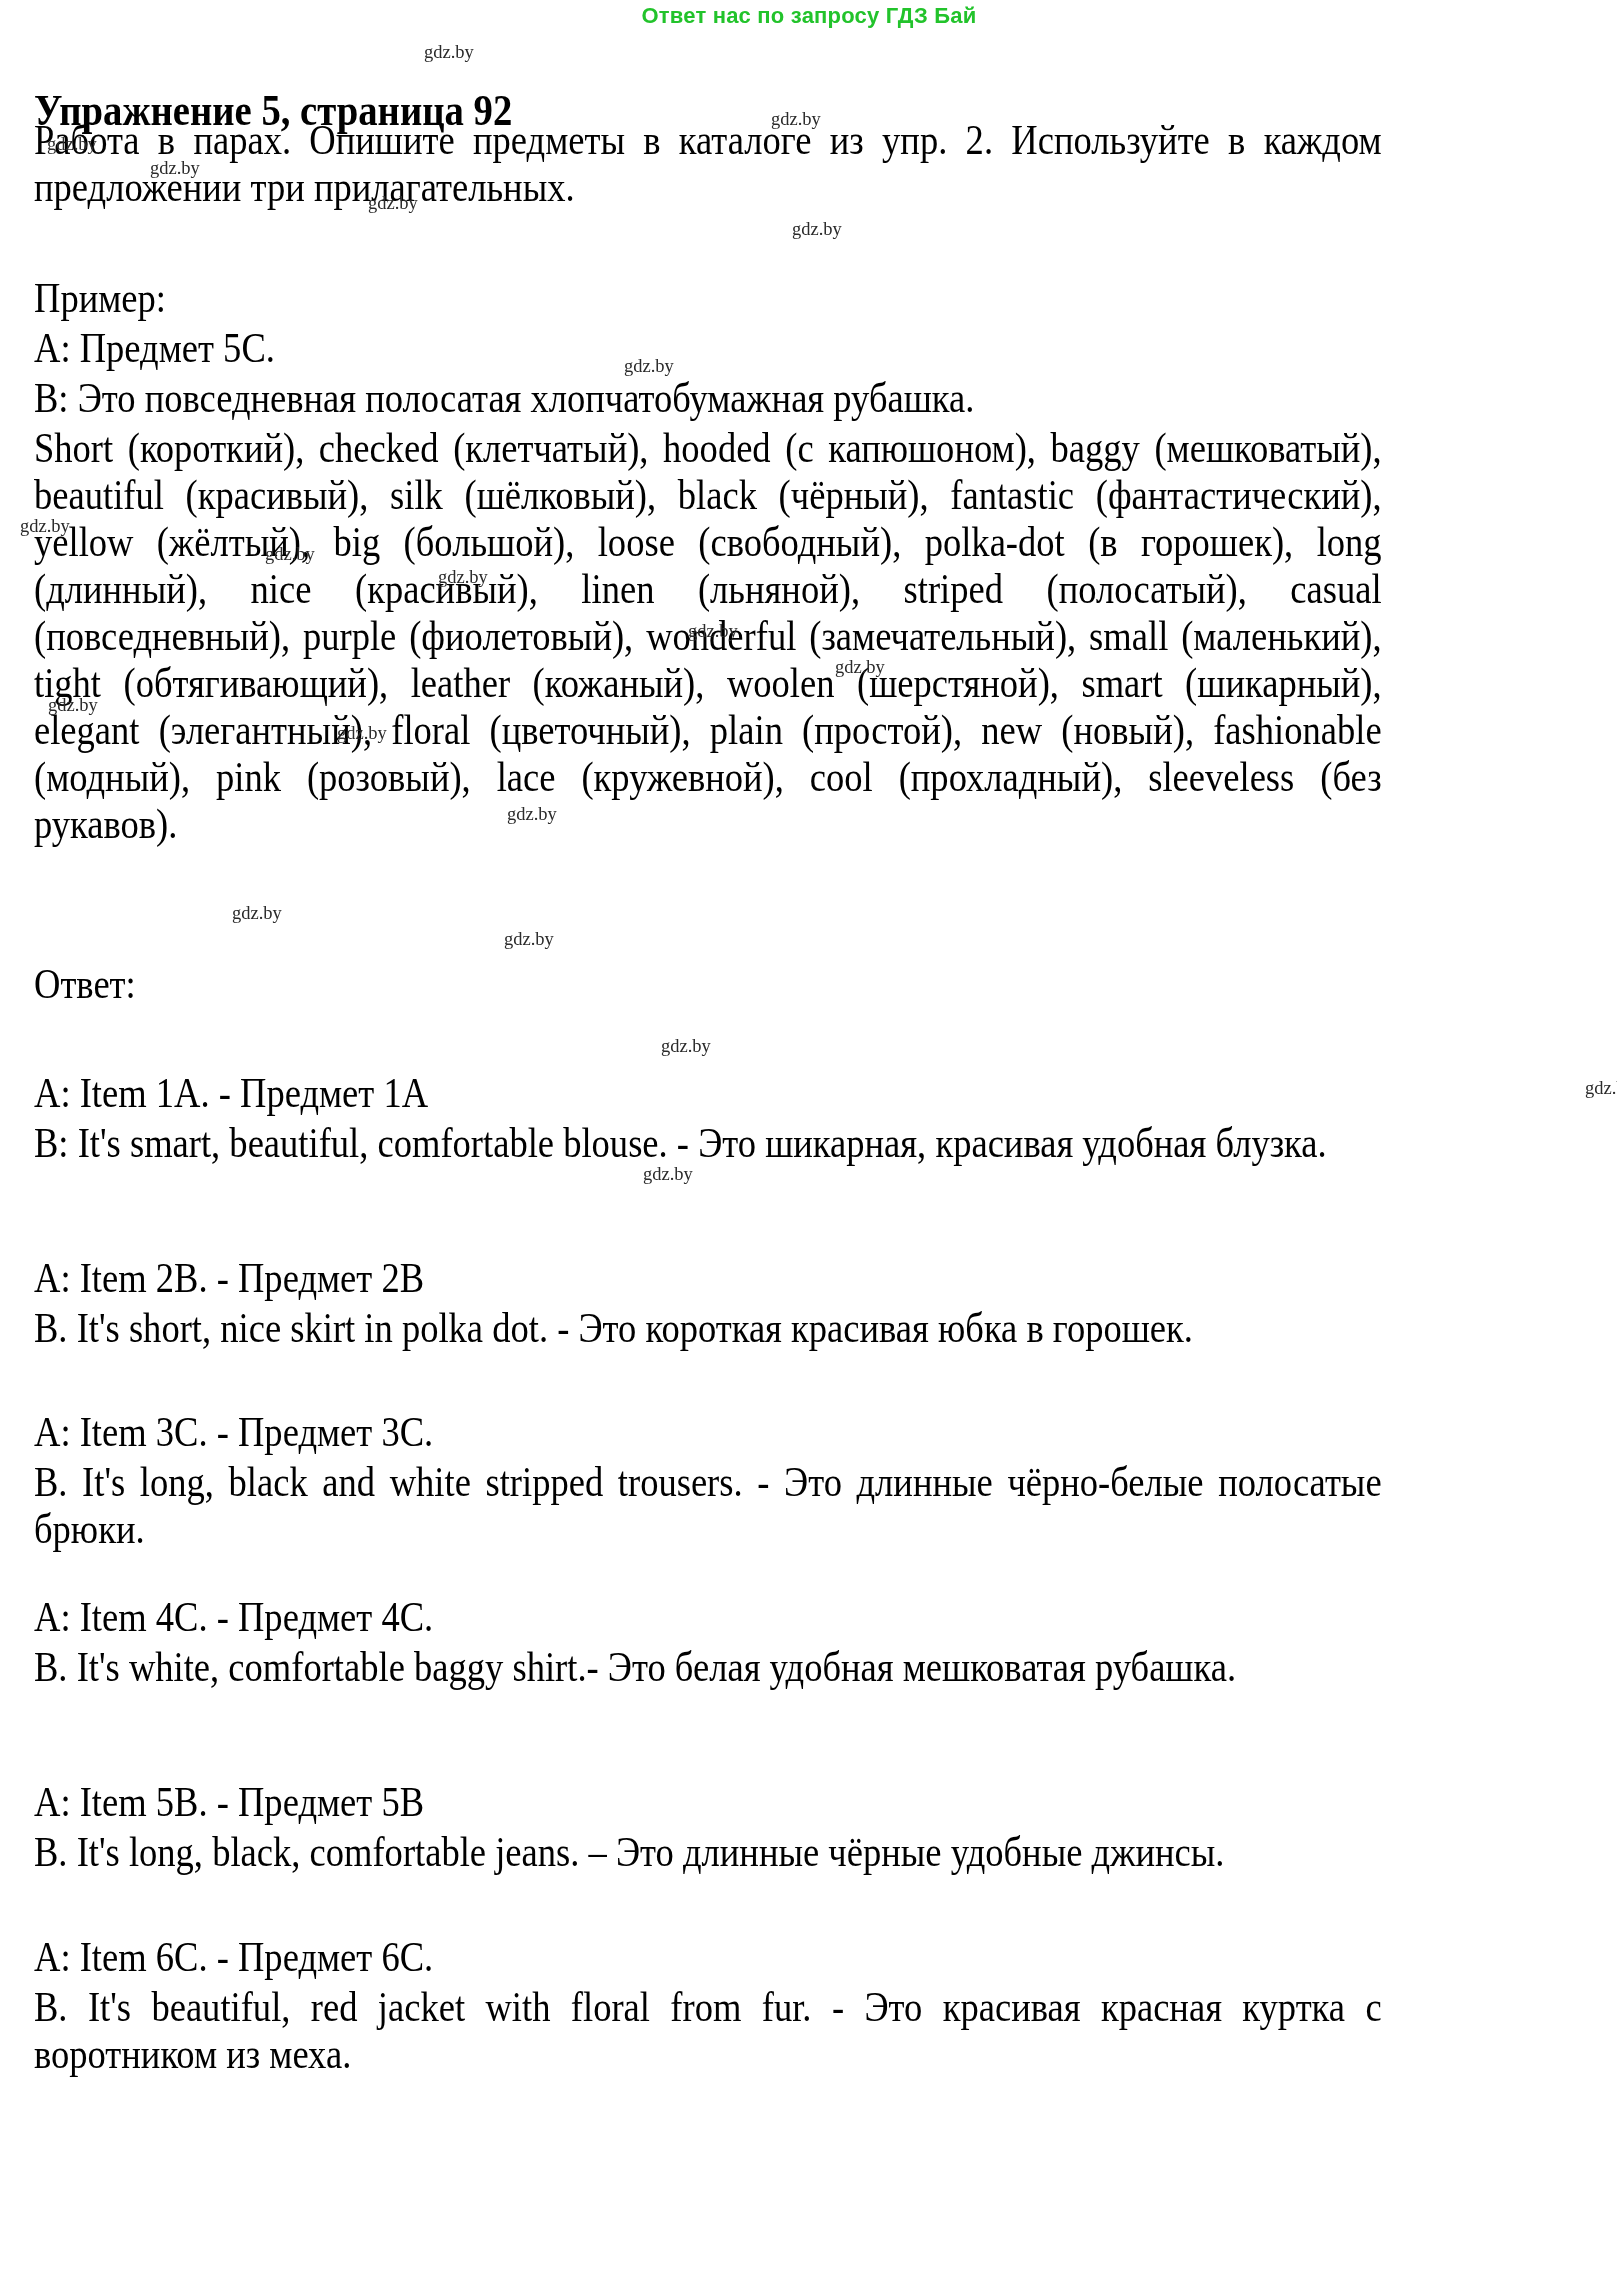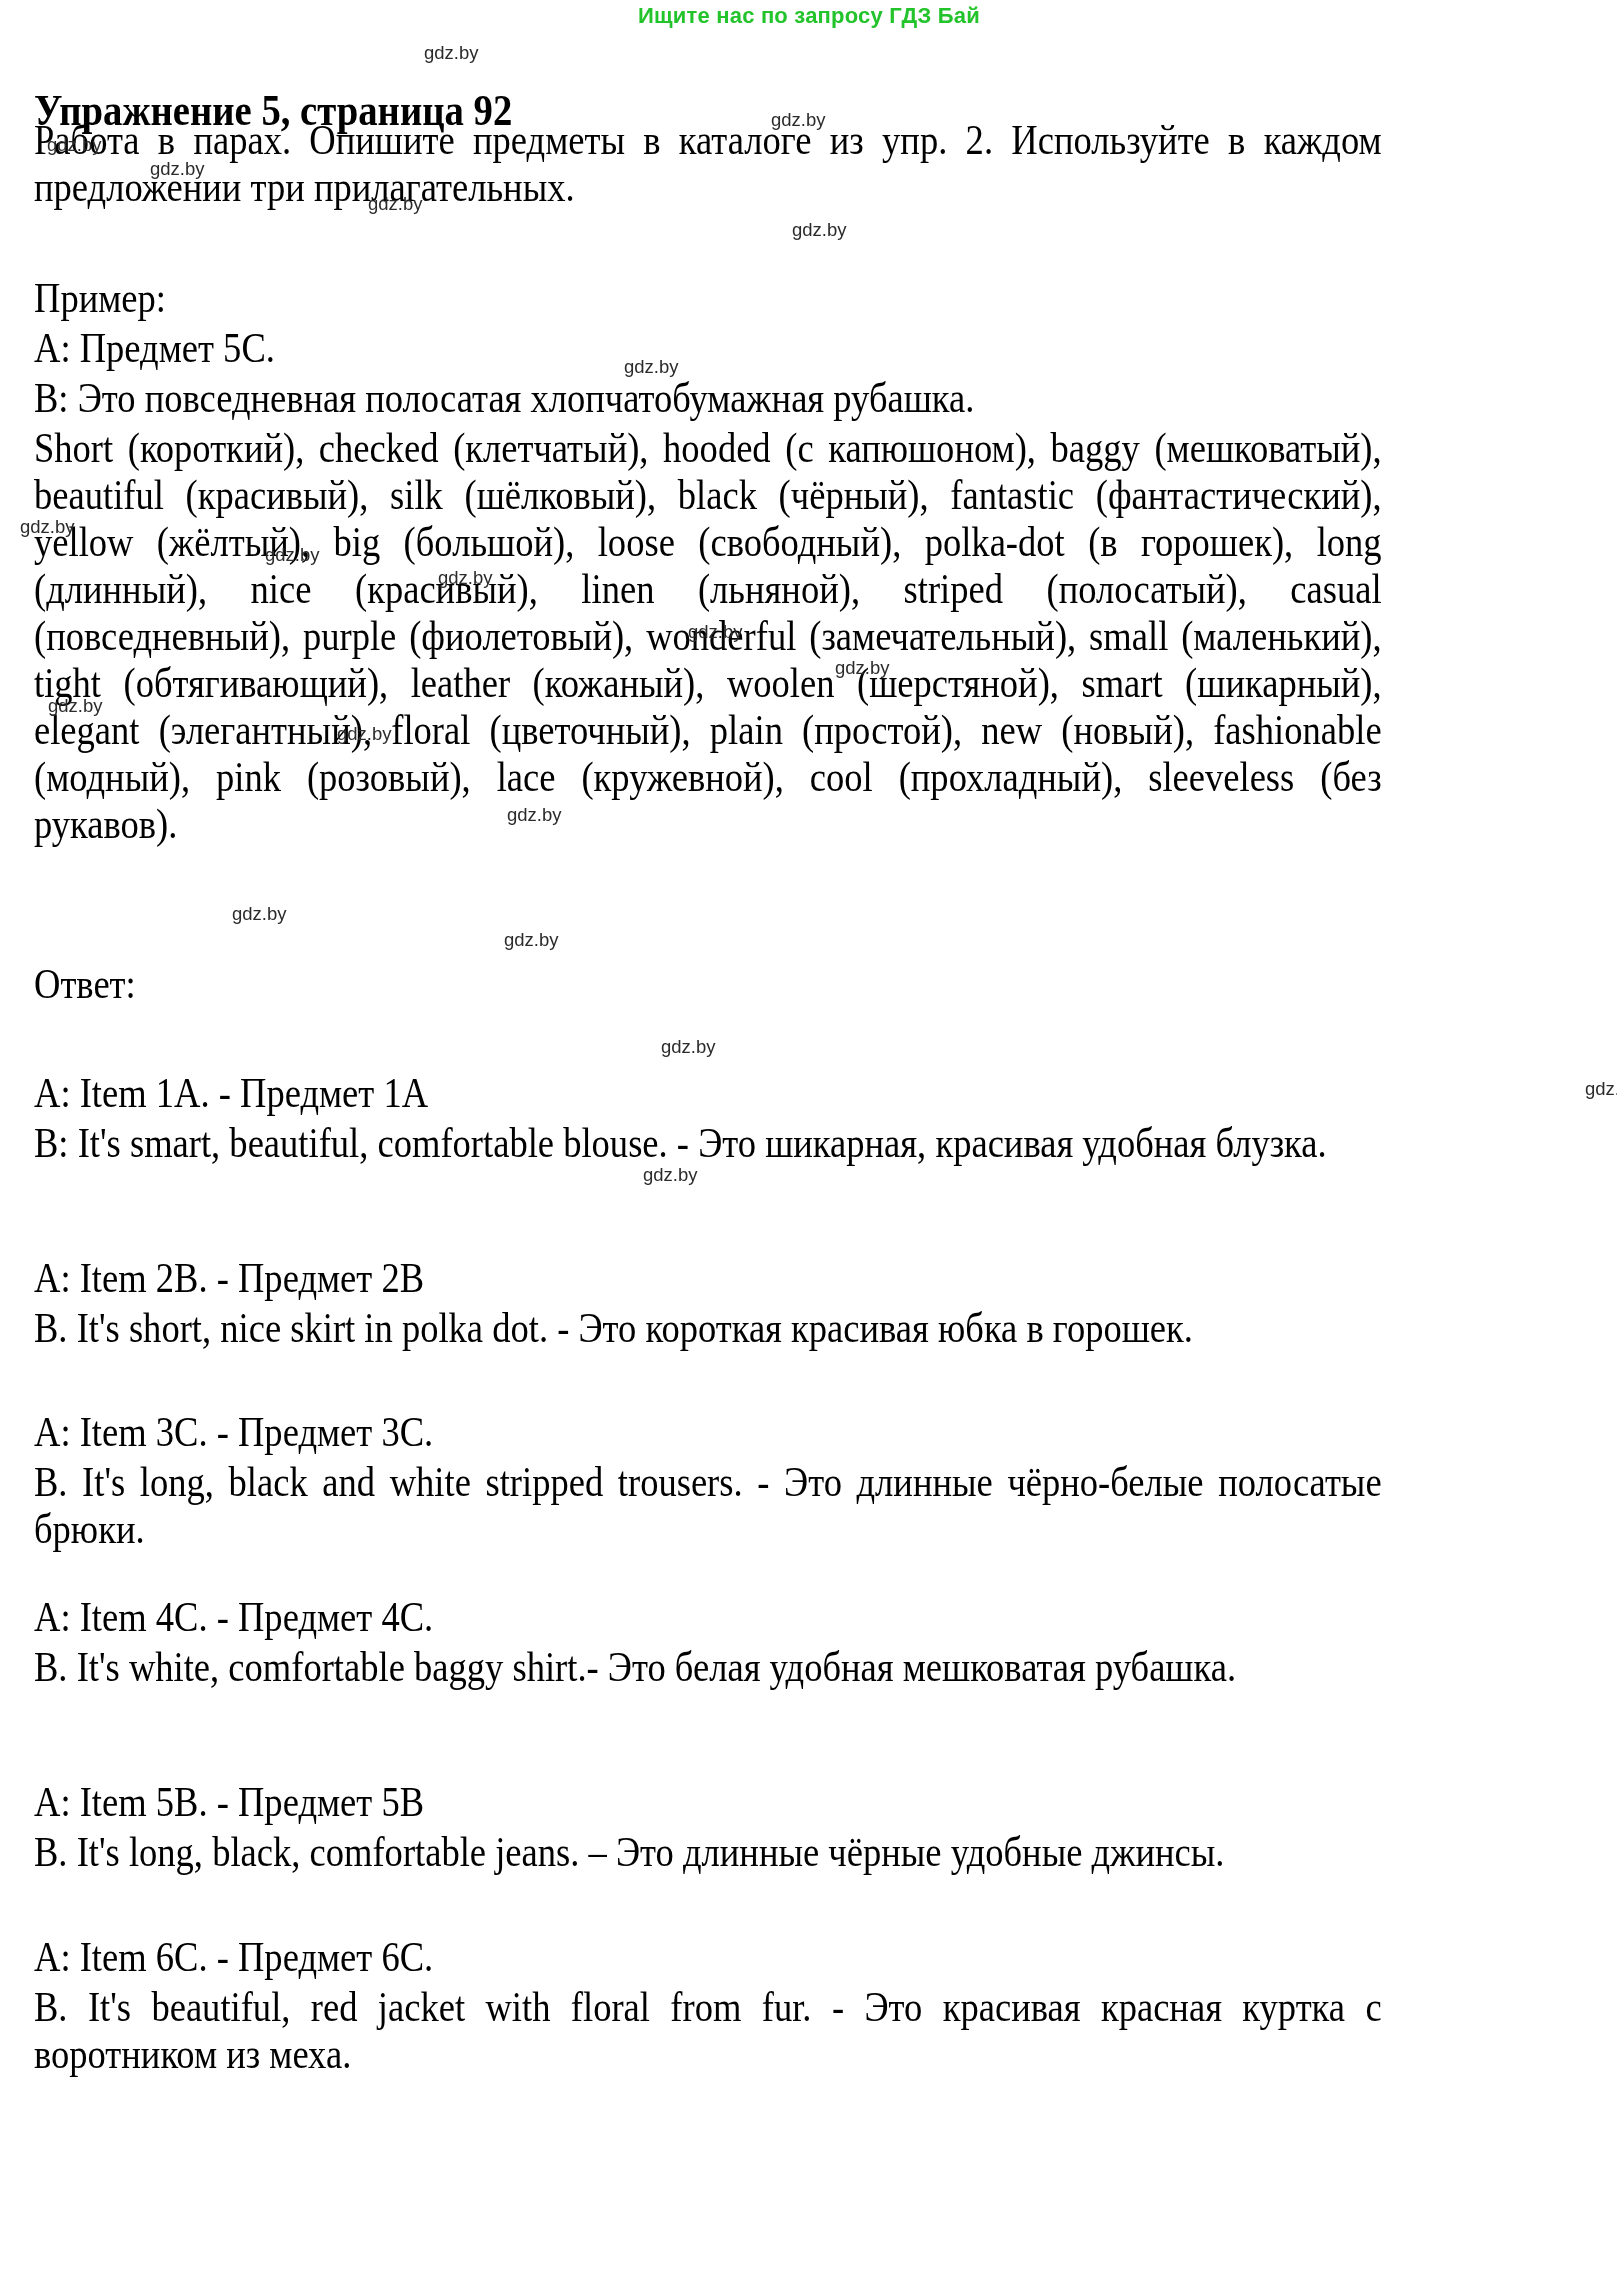--- a/index.html
+++ b/index.html
@@ -74,34 +74,34 @@
     font-size: 42px;
     line-height: 1.12;
     white-space: nowrap;
     transform: scaleX(0.87);
     transform-origin: left top;
   }
 
   
   .wm {
     position: absolute;
-    font-family: Liberation Sans, sans-serif;
+    font-family: Liberation Serif, serif;
     font-size: 18.5px;
     color: #2b2b2b;
     white-space: nowrap;
     pointer-events: none;
     z-index: 5;
   }
 </style>
 </head>
 <body>
 
 <div id="page">
 
-  <div id="promo-banner">Ищите нас по запросу ГДЗ Бай</div>
+  <div id="promo-banner">Ответ нас по запросу ГДЗ Бай</div>
 
   <h1 id="exercise-title">Упражнение 5, страница 92</h1>
 
   <div class="para" style="top:117px;">Работа в парах. Опишите предметы в каталоге из упр. 2. Используйте в каждом предложении три прилагательных.</div>
 
   <div class="para-nw" style="top:275px;">Пример:</div>
 
   <div class="para-nw" style="top:325px;">A: Предмет 5C.</div>
 
   <div class="para-nw" style="top:375px;">B: Это повседневная полосатая хлопчатобумажная рубашка.</div>

